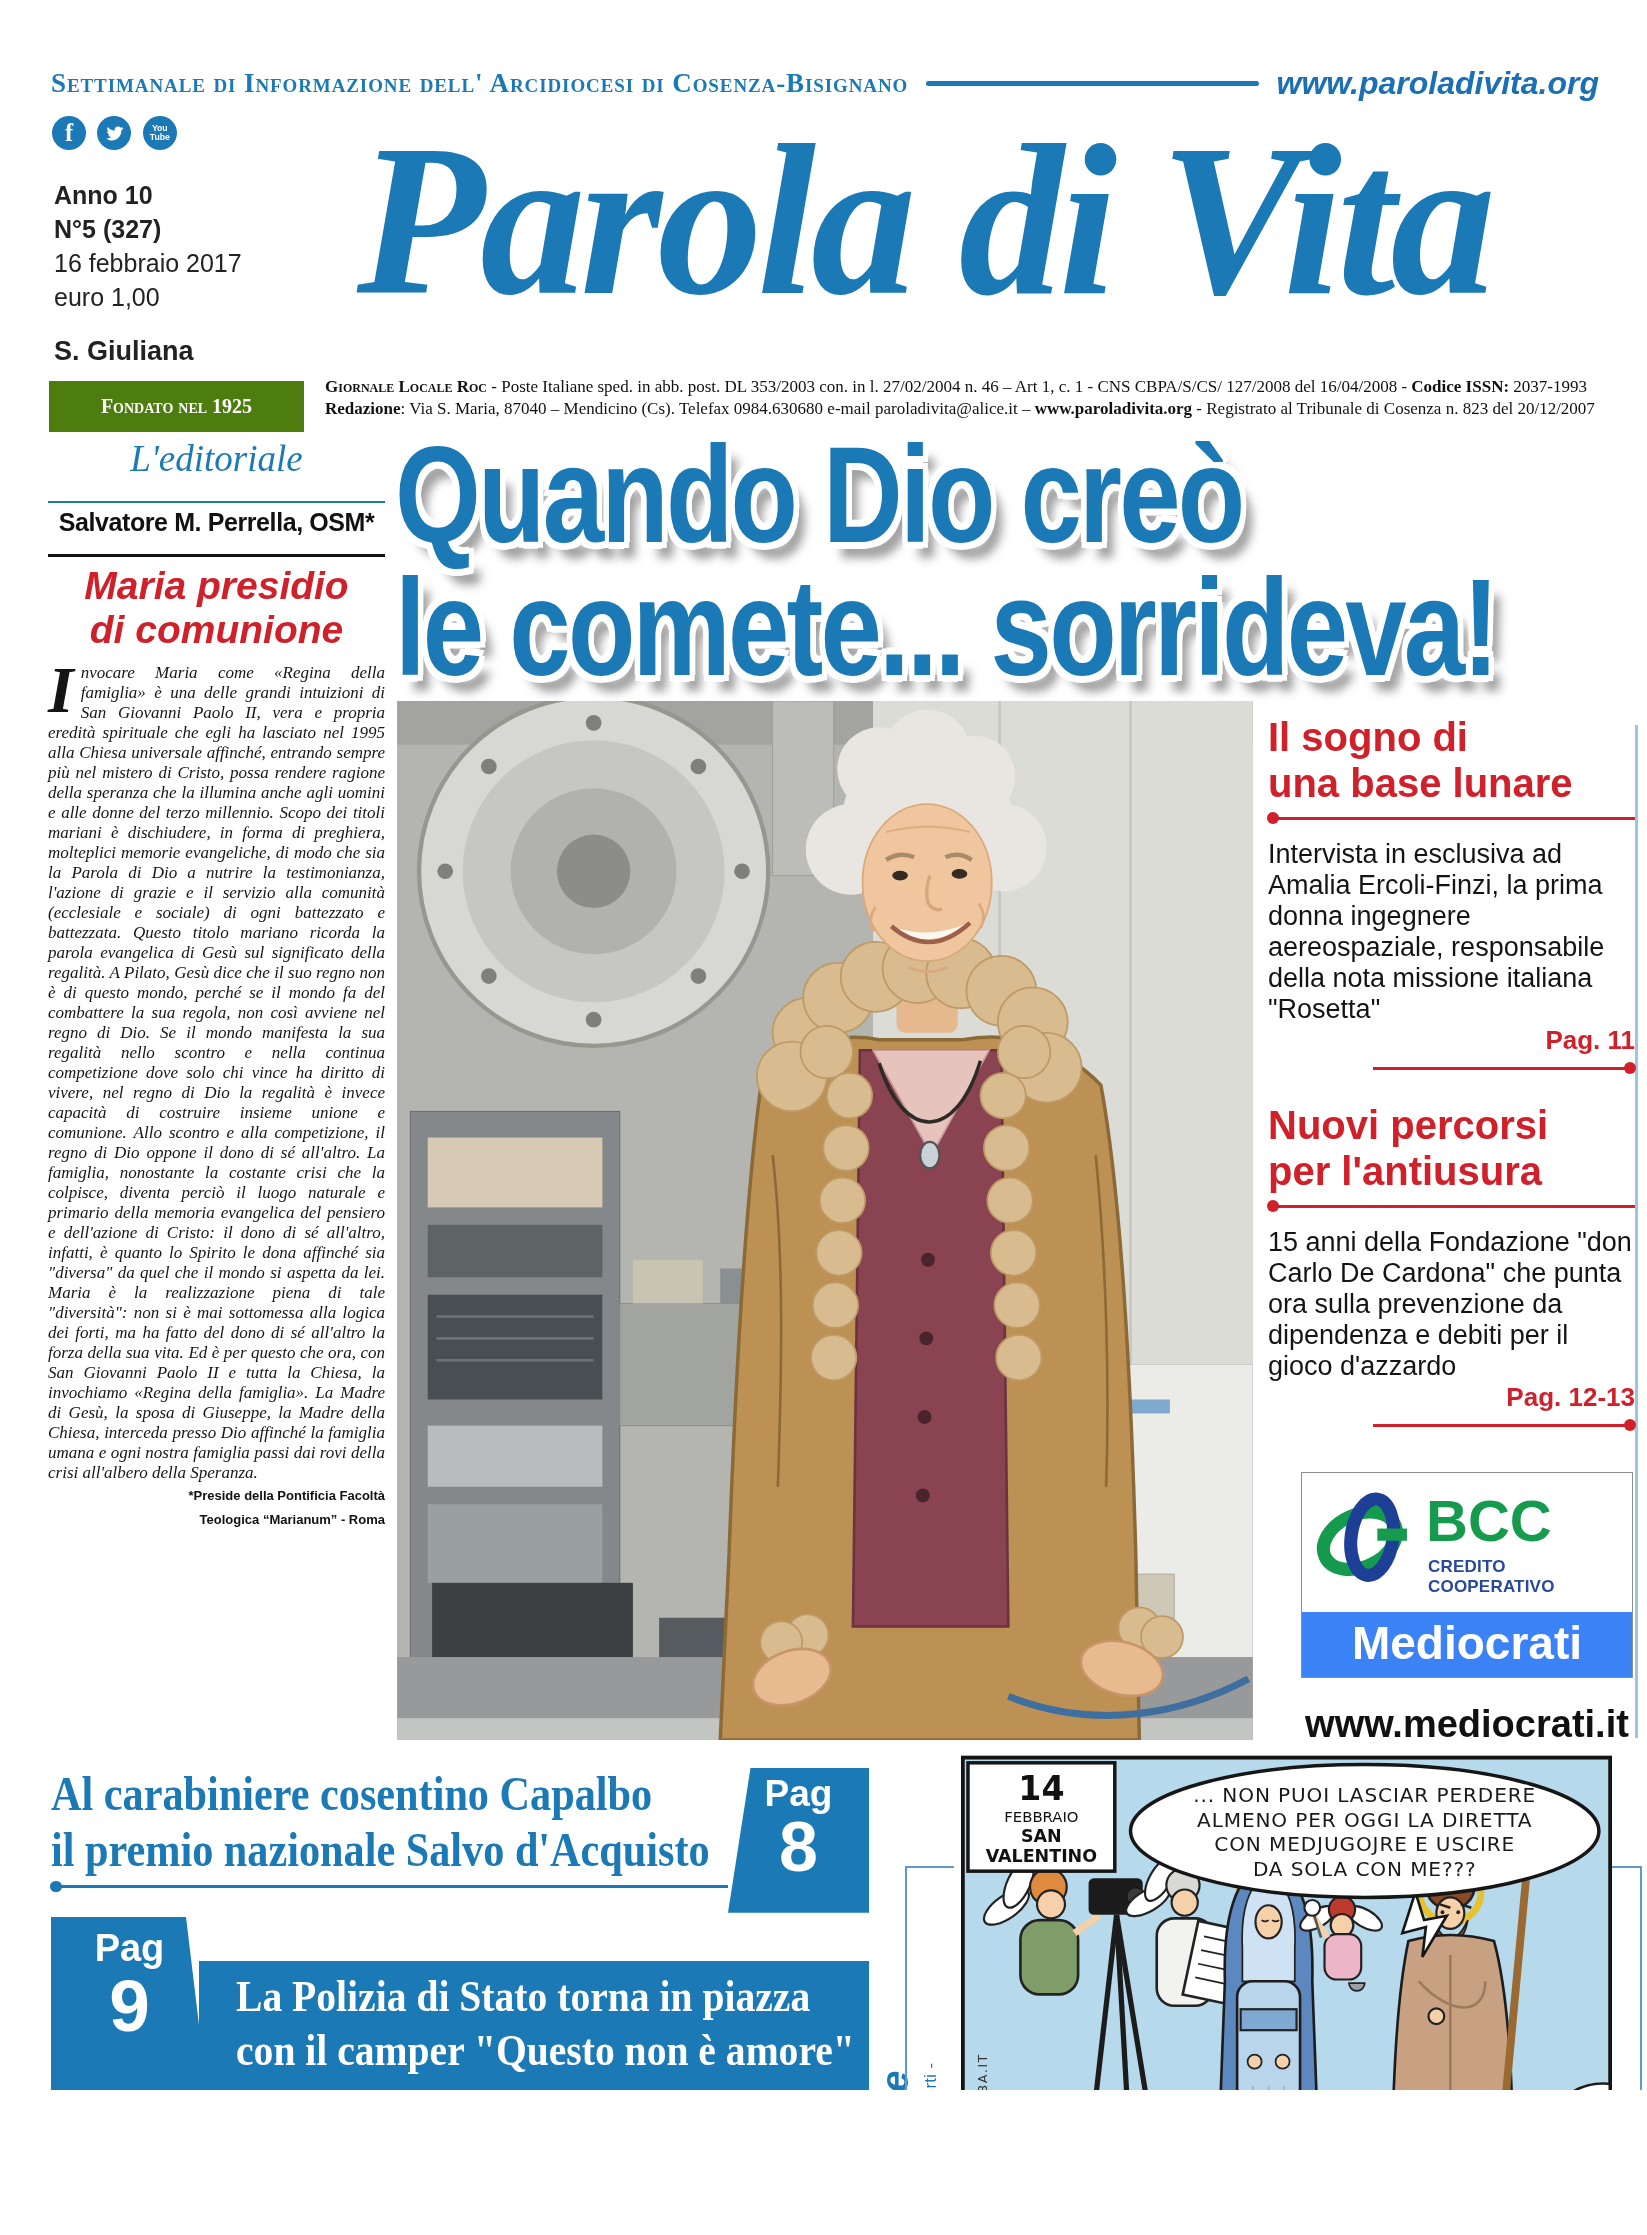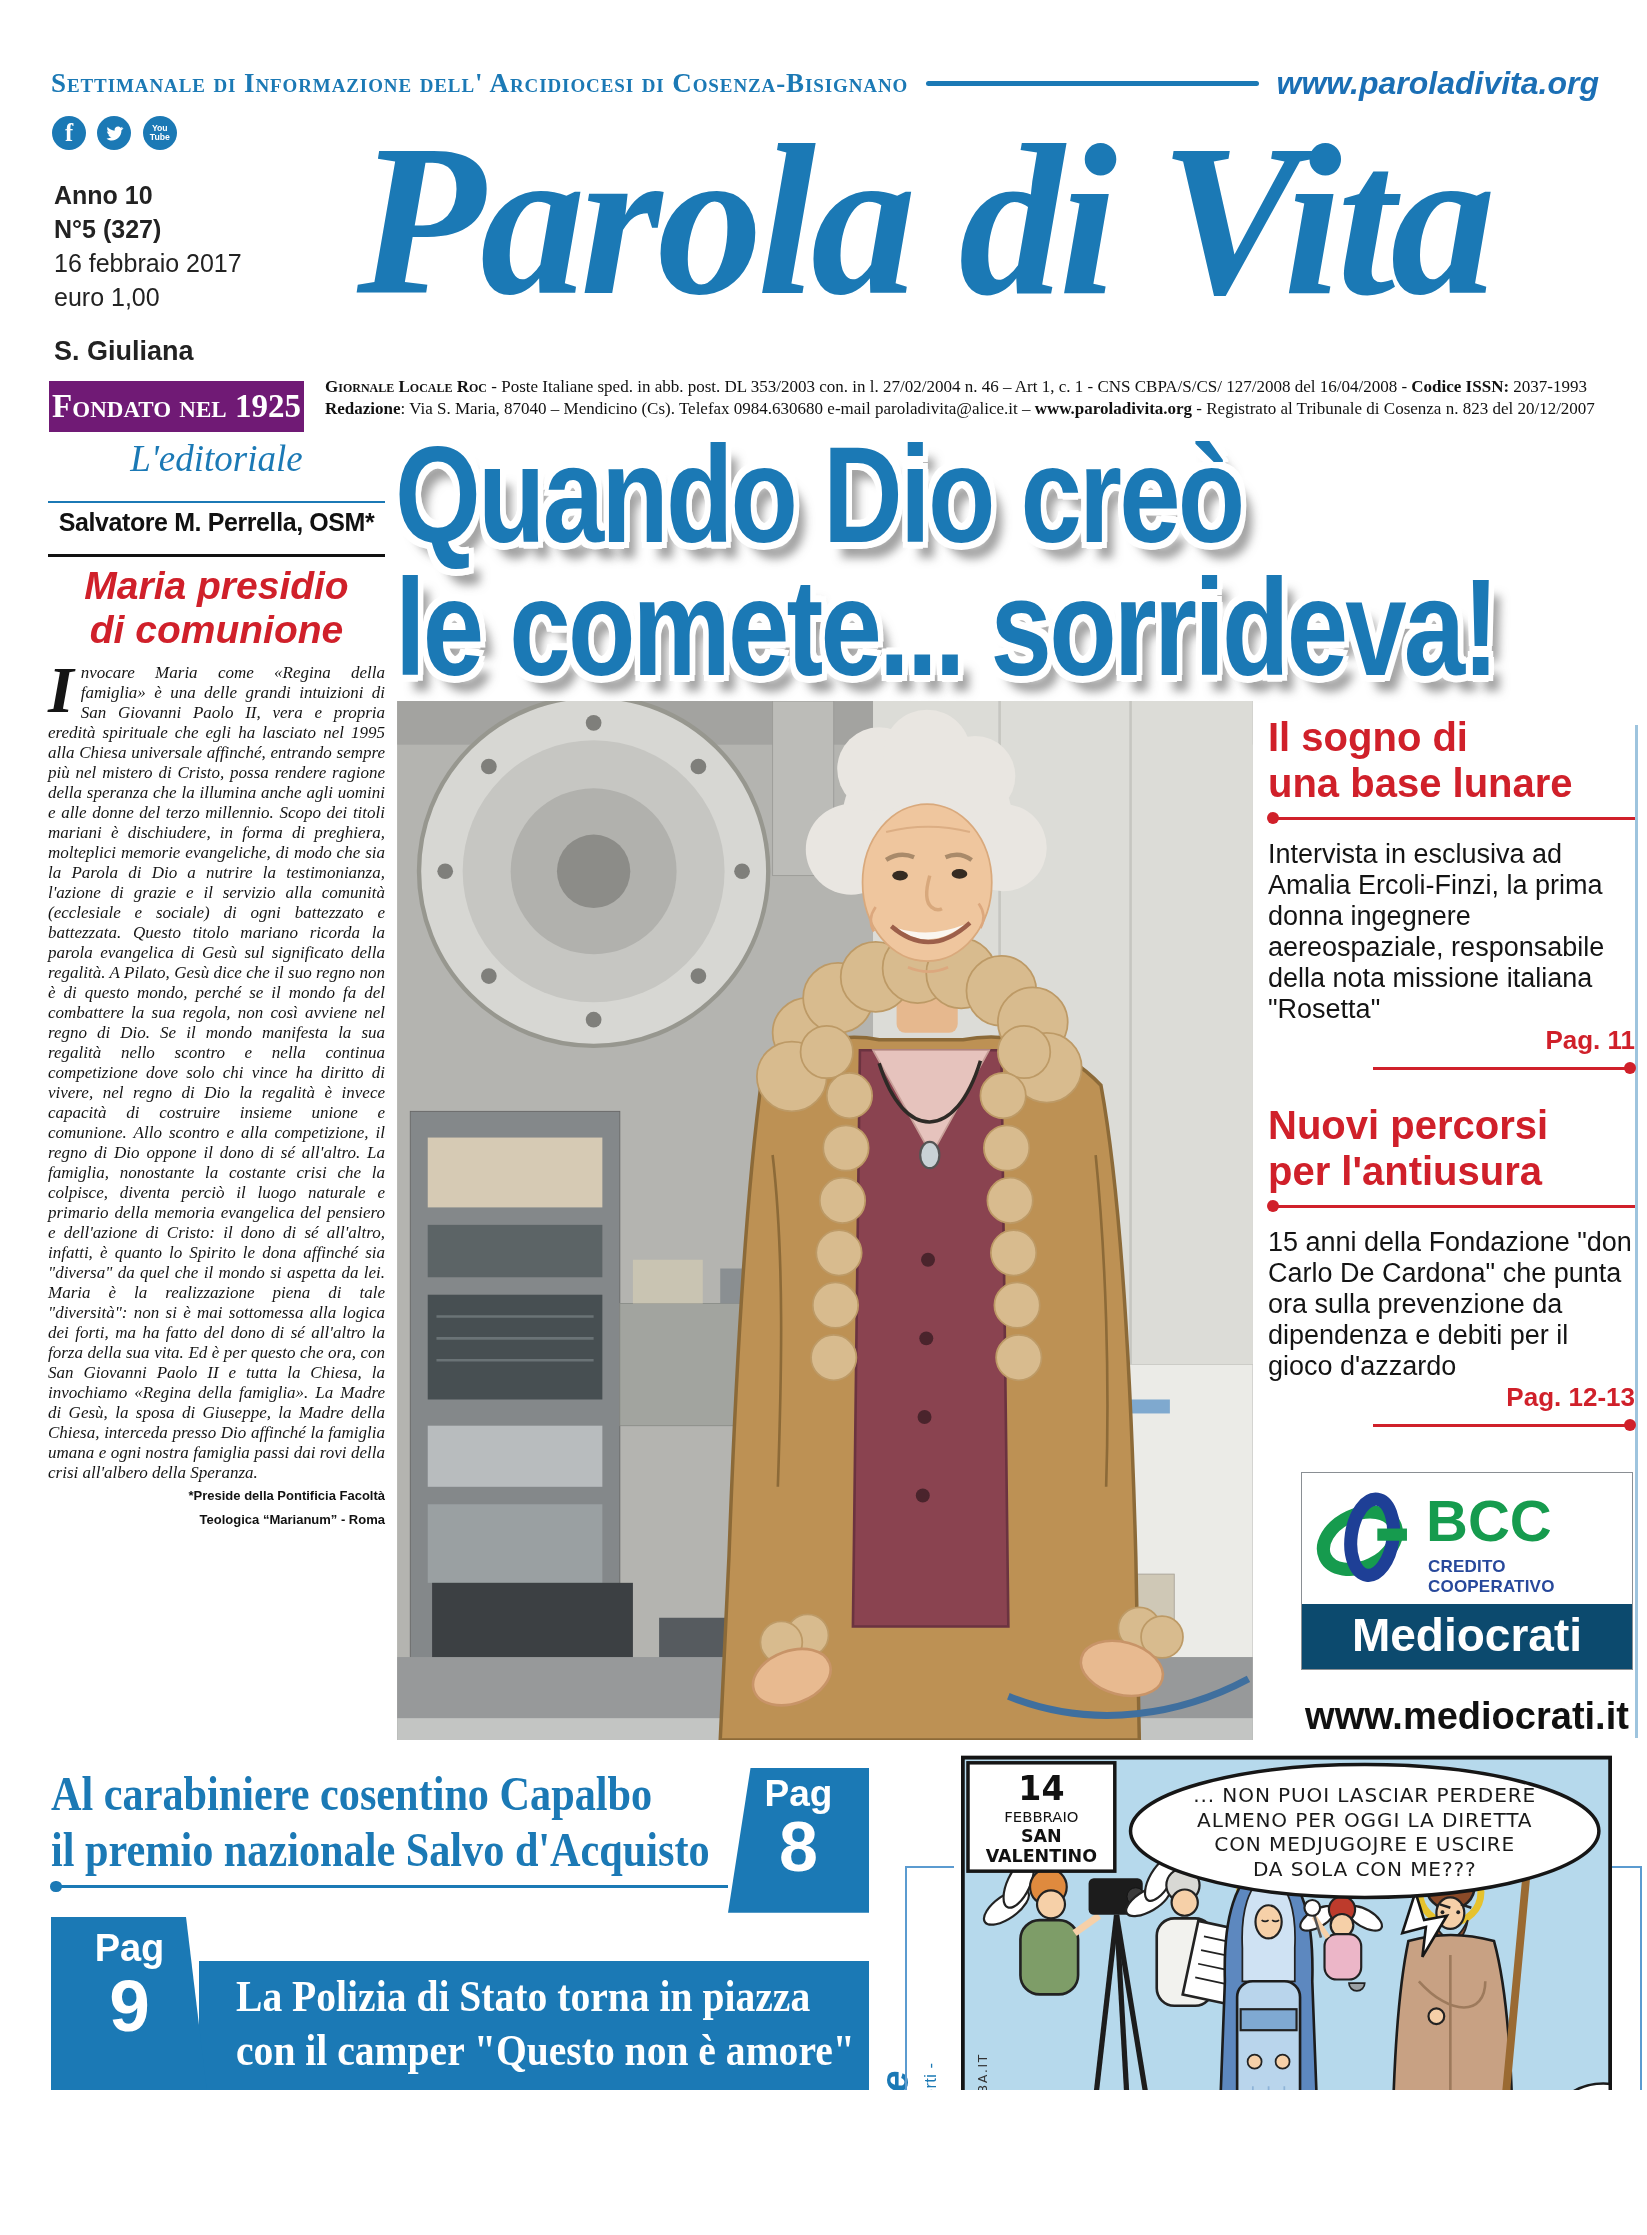--- a/index.html
+++ b/index.html
@@ -20,23 +20,23 @@
   .sicon .fb{font-family:"Liberation Serif",serif;font-weight:bold;font-size:24.5px;line-height:1;}
   .yt{display:flex;flex-direction:column;align-items:center;line-height:1;}
   .yt span{font-size:8.7px;font-weight:bold;}
   .issue{position:absolute;left:54px;top:178px;font-size:25px;line-height:34px;color:#222;}
   .issue .b{font-weight:bold;}
   .saint{position:absolute;left:54px;top:336px;font-size:27px;font-weight:bold;color:#222;}
   .logo{position:absolute;left:250px;top:94px;width:1389px;text-align:center;
         font-family:"Liberation Serif",serif;font-style:italic;font-weight:bold;
         font-size:217px;line-height:253px;color:#1b79b5;letter-spacing:-5.2px;white-space:nowrap;
         transform:scaleX(.97);transform-origin:left top;}
-  .founded{position:absolute;left:49px;top:381px;width:255px;height:51px;background:#701a75;
+  .founded{position:absolute;left:49px;top:381px;width:255px;height:51px;background:#4d7c0f;
            color:#fff;font-family:"Liberation Serif",serif;font-variant:small-caps;font-weight:bold;
-           font-size:33px;text-align:center;line-height:51px;}
+           font-size:20px;text-align:center;line-height:51px;}
   .fineprint{position:absolute;left:325px;top:376px;width:1310px;
              font-family:"Liberation Serif",serif;font-size:17px;line-height:22px;color:#111;}
   .fineprint .sc{font-variant:small-caps;font-weight:bold;}
   .fineprint .bb{font-weight:bold;}
 
   
   .editorial{position:absolute;left:48px;top:437px;width:337px;}
   .ed-kicker{font-family:"Liberation Serif",serif;font-style:italic;font-size:37px;color:#1b79b5;
              text-align:center;padding-bottom:21px;border-bottom:2.6px solid #1b79b5;}
   .ed-author{margin-top:5.2px;font-size:25px;font-weight:bold;color:#111;text-align:center;
@@ -72,22 +72,22 @@
   .sb-body{margin-top:19px;font-size:27px;line-height:31px;color:#141414;}
   .sb-page{margin-bottom:7px;text-align:right;color:#d0202a;font-weight:bold;font-size:26px;}
   .sb-divider{position:absolute;left:1635px;top:725px;width:2.6px;height:1013px;background:#9ec4de;}
 
   
   .ad{position:absolute;left:1301px;top:1472px;width:332px;}
   .ad-box{border:1.7px solid #8a8f94;background:#fff;}
   .ad-logo{position:relative;height:131px;}
   .ad-bcc{position:absolute;left:124px;top:19px;color:#169b4e;font-weight:bold;font-size:58px;line-height:58px;}
   .ad-sub{position:absolute;left:126px;top:84px;color:#27489b;font-weight:bold;font-size:17px;letter-spacing:0.2px;}
-  .ad-band{height:65px;background:#0c4a6e;color:#fff;text-align:center;font-weight:bold;
-           font-size:46px;line-height:63px;}
+  .ad-band{height:65px;background:#3b82f6;color:#fff;text-align:center;font-weight:bold;
+           font-size:46px;line-height:63px;margin-top:8px;}
   .ad-url{margin-top:24.5px;text-align:center;font-weight:bold;font-size:38px;color:#111;}
 
   
   .teaser{position:absolute;left:51px;width:818px;}
   .tser{display:inline-block;transform:scaleX(.88);transform-origin:left top;white-space:nowrap;
         font-family:"Liberation Serif",serif;font-weight:bold;font-size:48px;line-height:56px;}
   .t-blue .tser{color:#1b79b5;}
   .t-rule{position:relative;margin-top:7px;width:677px;height:2.6px;background:#1b79b5;}
   .t-rule::before{content:'';position:absolute;left:-0.9px;top:-4.4px;width:11.4px;height:11.4px;
                   border-radius:50%;background:#1b79b5;}

